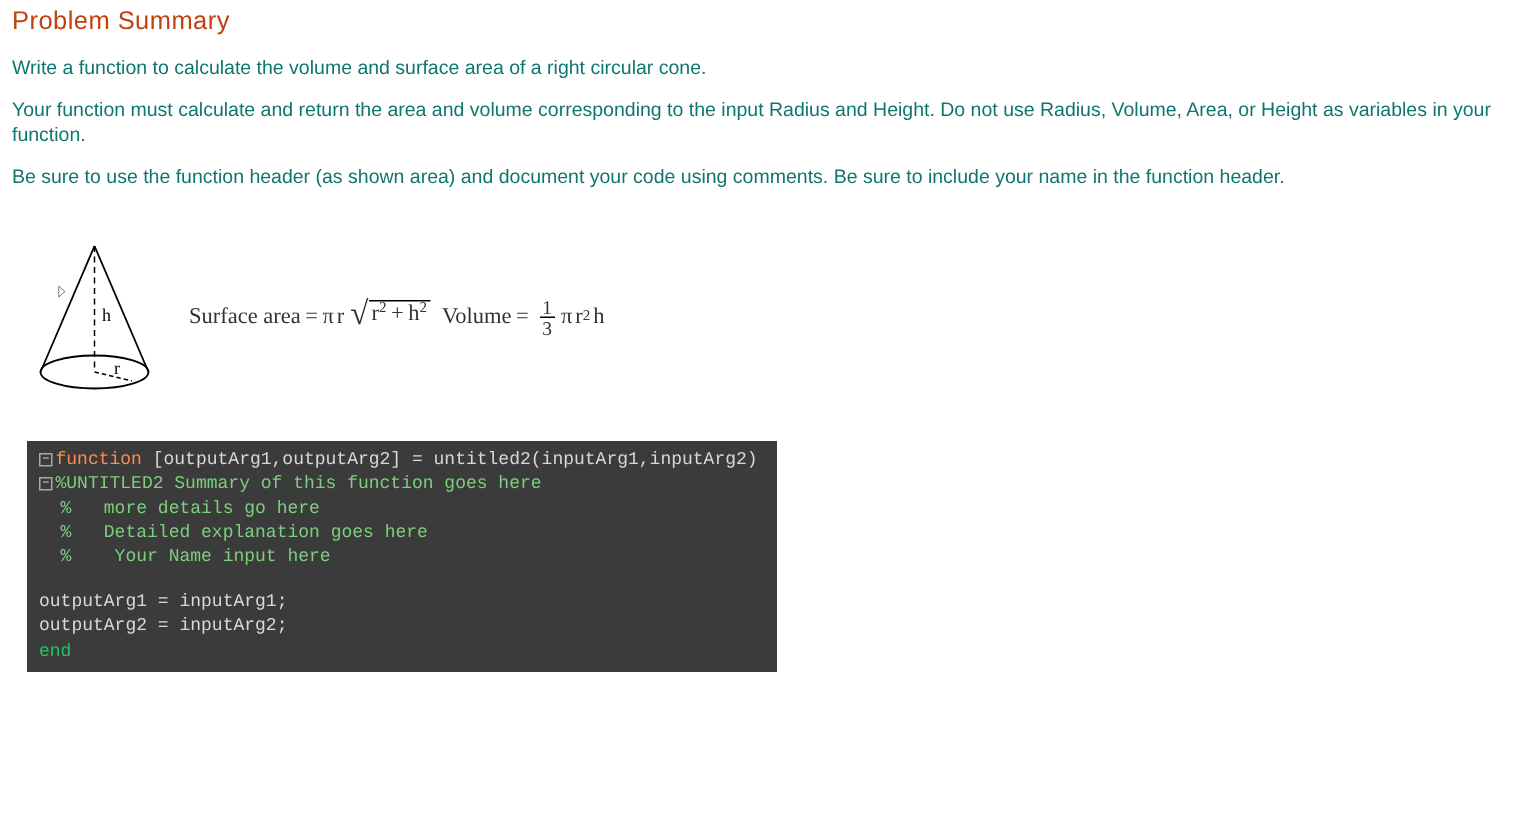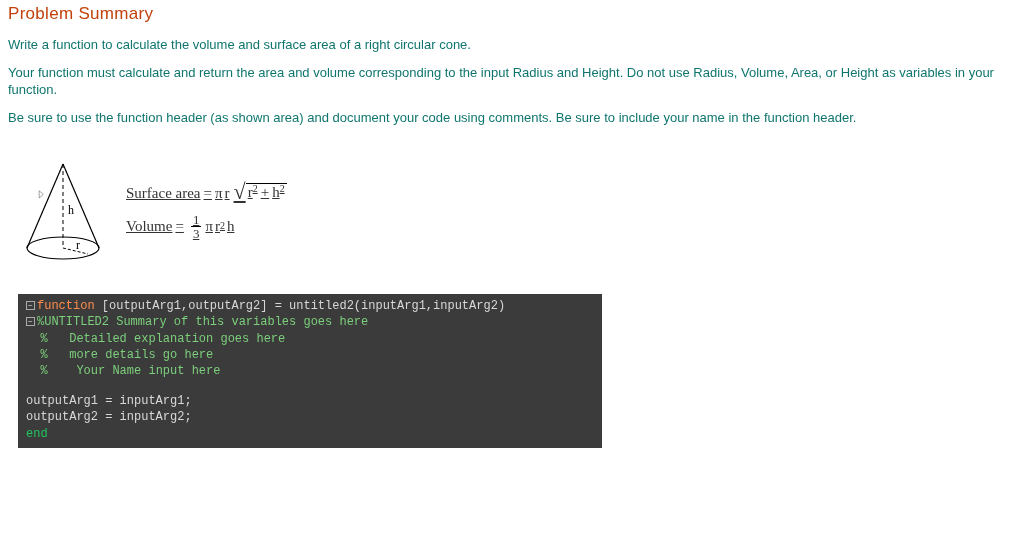--- a/index.html
+++ b/index.html
@@ -26,25 +26,24 @@
     }
     .formula-area {
       margin: 30px 0 28px 10px;
       display: flex;
       align-items: center;
       gap: 18px;
     }
     .cone-svg { flex: 0 0 auto; }
     .formulas {
       display: flex;
-      flex-direction: column;
+      flex-direction: row;
       gap: 8px;
       font-family: "Times New Roman", serif;
       font-size: 15px;
-      text-decoration: underline;
     }
     .f-row { display: flex; align-items: center; white-space: nowrap; }
     .pi { font-style: normal; }
     .sqrt-wrap { display: inline-flex; align-items: flex-start; margin-left: 4px; }
     .radical { font-size: 22px; line-height: 22px; transform: translateY(-2px); }
     .under-root {
       border-top: 1px solid #000;
       padding: 0 2px;
       display: inline-flex;
       align-items: flex-start;
@@ -60,21 +59,21 @@
       vertical-align: middle;
     }
     .frac .num { border-bottom: 1px solid #000; padding: 0 2px; }
     .frac .den { padding: 0 2px; }
     .code-block {
       background: #3b3b3b;
       color: #ccc;
       font-family: Consolas, "Courier New", monospace;
       font-size: 12px;
       padding: 4px 8px 6px 8px;
-      width: 584px;
+      width: 500px;
       margin-left: 10px;
       line-height: 1.35;
     }
     .code-block .line { white-space: pre; }
     .kw-function { color: #ff8c4a; }
     .kw-end { color: #22c55e; }
     .comment-green { color: #7ccf7c; }
     .plain { color: #d8d8d8; }
     .gap { height: 14px; }
     .fold-icon {
@@ -138,21 +137,21 @@
       <span class="pi">π</span>
       <span style="margin-left:2px">r</span>
         <span class="sup">2</span>
       <span style="margin-left:2px">h</span>
     </div>
   </div>
 </div>
 
 <div class="code-block">
   <div class="line"><span class="fold-icon">−</span><span class="kw-function">function</span><span class="plain"> [outputArg1,outputArg2] = untitled2(inputArg1,inputArg2)</span></div>
-  <div class="line"><span class="fold-icon">−</span><span class="comment-green">%UNTITLED2 Summary of this variables goes here</span></div>
+  <div class="line"><span class="fold-icon">−</span><span class="comment-green">%UNTITLED2 Summary of this function goes here</span></div>
+  <div class="line">  <span class="comment-green">%   more details go here</span></div>
   <div class="line">  <span class="comment-green">%   Detailed explanation goes here</span></div>
-  <div class="line">  <span class="comment-green">%   more details go here</span></div>
   <div class="line">  <span class="comment-green">%    Your Name input here</span></div>
   <div class="gap"></div>
   <div class="line"><span class="plain">outputArg1 = inputArg1;</span></div>
   <div class="line"><span class="plain">outputArg2 = inputArg2;</span></div>
   <div class="line"><span class="kw-end">end</span></div>
 </div>
 
 </body></html>

